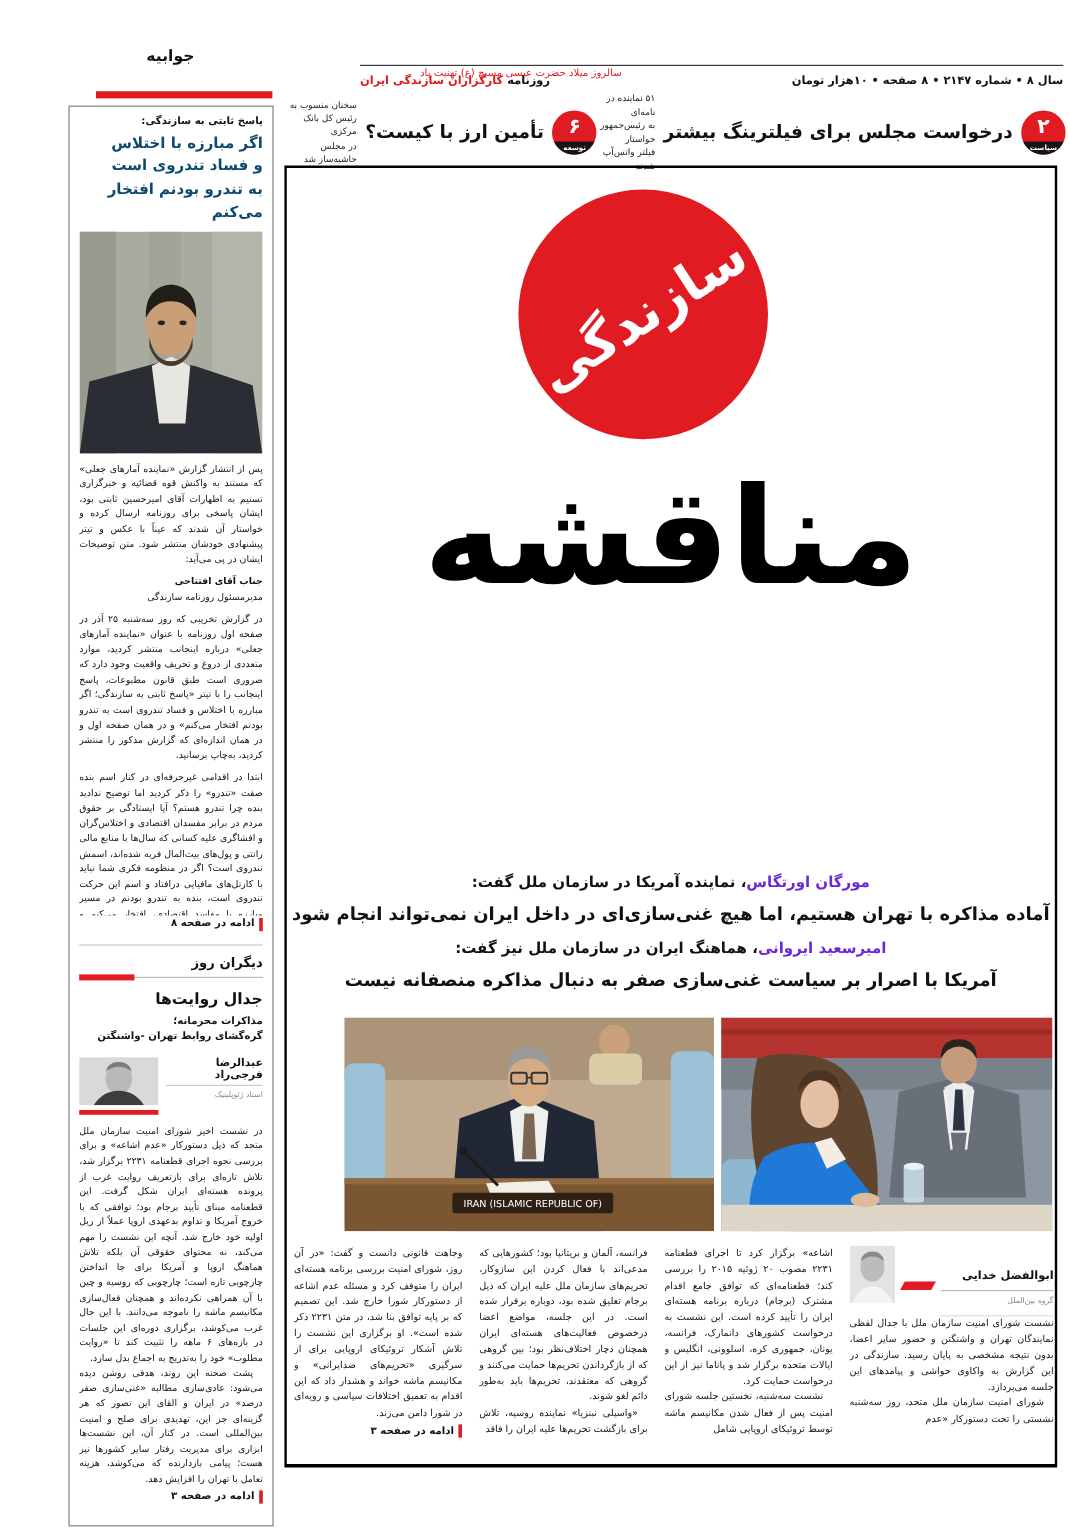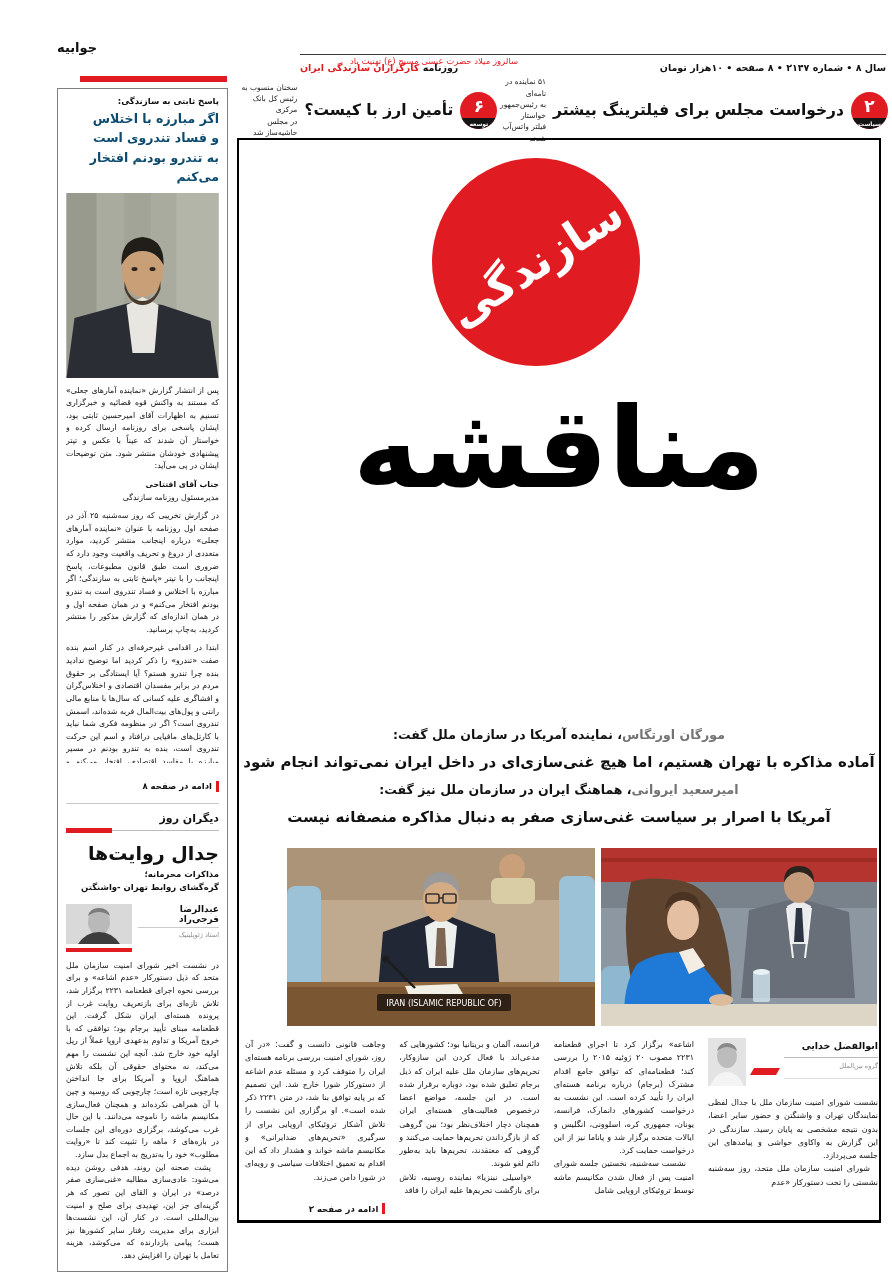--- a/index.html
+++ b/index.html
@@ -15,38 +15,38 @@
   .teasers{position:absolute;top:84px;left:237px;width:651px;height:52px;display:flex;
            justify-content:space-between;align-items:center;}
   .teaser{display:flex;align-items:center;gap:7px;}
   .badge{width:37px;height:37px;border-radius:50%;background:#e11b22;position:relative;overflow:hidden;
          color:#fff;text-align:center;font-weight:bold;font-size:17px;line-height:29px;flex:0 0 auto;}
   .badge .lbl{position:absolute;bottom:0;left:0;right:0;height:11px;background:#151515;
               font-size:6px;line-height:11px;font-weight:bold;}
   .teaser-title{font-size:15.5px;font-weight:bold;white-space:nowrap;letter-spacing:-0.2px;}
   .teaser-sub{font-size:7.5px;line-height:1.5;color:#222;text-align:right;}
   
-  .side-label{position:absolute;top:40px;left:57px;width:170px;text-align:left;font-size:13px;font-weight:bold;}
+  .side-label{position:absolute;top:40px;left:57px;width:170px;text-align:center;font-size:13px;font-weight:bold;}
   .side-label-bar{position:absolute;top:76px;left:80px;width:147px;height:6px;background:#e11b22;}
   .sidebar{position:absolute;top:88px;left:57px;width:171px;height:1184px;border:1px solid #808080;
            box-sizing:border-box;padding:7px 8px;overflow:hidden;}
   .kicker{font-size:8.5px;font-weight:bold;margin-bottom:3px;}
   .side-headline{color:#0c4a6e;font-weight:bold;font-size:12.5px;line-height:1.55;text-align:right;margin-bottom:6px;}
   .side-photo{width:100%;height:185px;display:block;}
   .side-body{font-size:7.8px;line-height:1.62;text-align:justify;margin-top:7px;max-height:378px;overflow:hidden;}
   .side-body p{margin:0 0 6px 0;}
   .side-body .salut{margin-bottom:0;font-weight:bold;}
-  .cont-row{display:flex;align-items:center;gap:4px;font-size:8.5px;font-weight:bold;margin-top:18px;}
+  .cont-row{display:flex;align-items:center;gap:4px;font-size:8.5px;font-weight:bold;margin-top:2px;}
   .cont-row .bar{width:3px;height:11px;background:#e11b22;flex:0 0 auto;}
   .note-label-wrap{margin-top:11px;border-top:1px solid #c9c9c9;padding-top:8px;}
   .note-label{font-size:11px;font-weight:bold;text-align:right;}
   .note-label-rule{display:flex;align-items:center;margin-top:3px;}
   .note-label-rule .red{width:46px;height:5px;background:#e11b22;}
   .note-label-rule .grey{flex:1;height:1px;background:#bbb;}
-  .note-title{font-size:19px;font-weight:bold;margin-top:9px;}
+  .note-title{font-size:13px;font-weight:bold;margin-top:9px;}
   .note-sub{font-size:8.5px;font-weight:bold;line-height:1.6;margin-top:4px;}
   .note-author{display:flex;margin-top:9px;align-items:flex-start;}
   .note-author .meta{flex:1;}
   .note-author .name{font-size:9px;font-weight:bold;border-bottom:1px solid #ccc;padding-bottom:3px;}
   .note-author .role{font-size:6.5px;color:#8a8a8a;padding-top:3px;}
   .note-author .pic-wrap{flex:0 0 auto;margin-right:6px;}
   .note-author .pic-bar{width:66px;height:4px;background:#e11b22;}
   .note-body{font-size:7.8px;line-height:1.62;text-align:justify;margin-top:8px;max-height:316px;overflow:hidden;}
   .note-body p{margin:0;}
   .note-body p + p{text-indent:8px;}
@@ -54,32 +54,32 @@
   .main-box{position:absolute;top:138px;left:237px;width:644px;height:1085px;border:2px solid #000;
             border-bottom-width:3px;box-sizing:border-box;}
   .logo{position:absolute;top:18px;left:193px;width:208px;height:208px;border-radius:50%;background:#e11b22;
         display:flex;align-items:center;justify-content:center;}
   .logo span{color:#fff;font-weight:bold;font-size:44px;transform:rotate(-33deg);letter-spacing:1px;}
   .headline{position:absolute;top:228px;left:0;width:100%;text-align:center;font-weight:bold;
             font-size:112px;line-height:1.43;letter-spacing:-3px;color:#000;}
   .deck{position:absolute;top:582px;left:0;width:100%;text-align:center;}
   .deck .small{font-size:12.5px;font-weight:bold;line-height:2.1;}
   .deck .big{font-size:15px;font-weight:bold;line-height:1.9;}
-  .deck .red{color:#737373;}
+  .deck .red{color:#6d28d9;}
   .photos{position:absolute;top:708px;left:48px;width:590px;height:185px;display:flex;gap:6px;direction:ltr;}
   .photos svg{display:block;}
   
   .cols{position:absolute;top:898px;left:6px;width:633px;height:180px;display:flex;gap:14px;}
   .col{font-size:8px;line-height:1.66;text-align:justify;overflow:hidden;}
   .col p{margin:0;}
   .col p + p{text-indent:8px;}
   .col-lede{flex:0 0 170px;}
   .col-b{flex:1;}
   .art-author{display:flex;align-items:flex-start;height:52px;}
-  .art-author .meta{flex:1;}
+  .art-author .meta{flex:1;margin-top:18px;}
   .art-author .name{font-size:9.5px;font-weight:bold;border-bottom:1px solid #bbb;padding-bottom:3px;}
   .art-author .role{font-size:6.5px;color:#8a8a8a;padding-top:3px;border-bottom:1px solid #ddd;padding-bottom:6px;}
   .art-author .slash{width:26px;height:7px;background:#e11b22;transform:skewX(-30deg);margin:30px 6px 0 6px;flex:0 0 auto;}
   .art-author .pic{flex:0 0 auto;}
   .lede-text{margin-top:6px;}
 </style>
 </head>
 <body>
 
 <div class="page">

